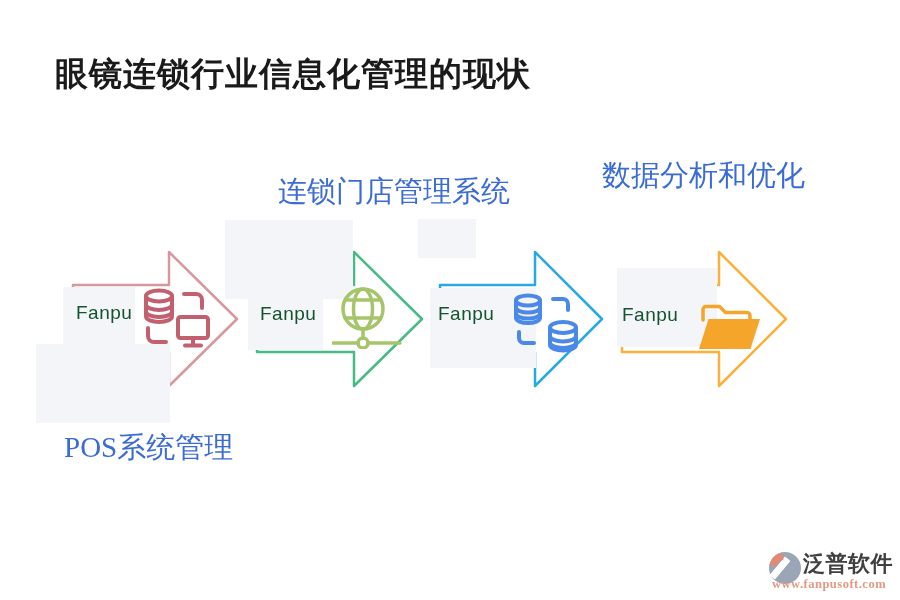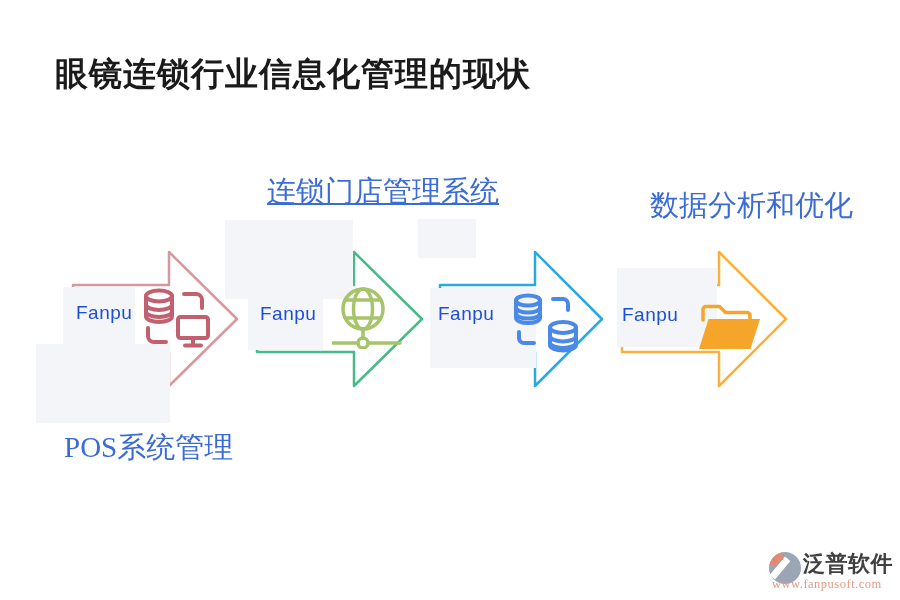--- a/index.html
+++ b/index.html
@@ -8,54 +8,54 @@
     overflow:hidden; font-family:"Liberation Serif","DejaVu Serif",serif;
   }
   .title {
     position:absolute; left:55px; top:52px;
     font-size:33px; font-weight:bold; color:#1a1a1a; letter-spacing:1px;
     white-space:nowrap;
   }
   .lbl {
     position:absolute; color:#3b6bd5; font-size:29px; white-space:nowrap;
   }
-  .lbl-top-left    { left:267px; top:172px;text-decoration:underline; }
-  .lbl-top-right   { left:602px; top:186px;margin-left:48px; }
+  .lbl-top-left    { left:278px; top:172px; }
+  .lbl-top-right   { left:602px; top:156px; }
   .lbl-bottom-left { left:64px;  top:428px; }
   .lbl-bottom-right{ left:435px; top:428px; }
   .arrow-layer { position:absolute; left:0; top:0; z-index:1; }
   .gbox { position:absolute; background:#f4f5f8; z-index:2; }
   .gbox-1a { left:63px;  top:287px; width:72px;  height:57px; }
   .gbox-1b { left:36px;  top:344px; width:134px; height:79px; }
   .gbox-2a { left:225px; top:220px; width:128px; height:79px; }
   .gbox-2b { left:248px; top:299px; width:75px;  height:51px; }
   .gbox-3a { left:418px; top:219px; width:58px;  height:39px; }
   .gbox-3b { left:430px; top:288px; width:106px; height:80px; }
   .gbox-4  { left:617px; top:268px; width:100px; height:79px; }
   .fanpu {
     position:absolute; z-index:3; font-family:"Liberation Sans","DejaVu Sans",sans-serif;
-    font-size:19px; color:#1d4ed8; letter-spacing:0.5px; white-space:nowrap;
+    font-size:19px; color:#14532d; letter-spacing:0.5px; white-space:nowrap;
   }
   .fanpu-1 { left:76px;  top:302px; }
   .fanpu-2 { left:260px; top:303px; }
   .fanpu-3 { left:438px; top:303px; }
   .fanpu-4 { left:622px; top:304px; }
   .aicon { position:absolute; z-index:3; }
   .aicon-1 { left:142px; top:287px; }
   .aicon-2 { left:332px; top:287px; }
   .aicon-3 { left:512px; top:292px; }
   .aicon-4 { left:698px; top:300px; }
   .logo { position:absolute; left:766px; top:548px; width:132px; height:48px; z-index:3; }
   .logo-mark { position:absolute; left:2px; top:3px; }
   .logo-name {
     position:absolute; left:37px; top:1px; font-size:22px; font-weight:bold;
     color:#404040; white-space:nowrap; letter-spacing:0.5px;
   }
   .logo-url {
-    position:absolute; left:6px; top:29px; font-size:12.5px; font-weight:normal;
+    position:absolute; left:6px; top:29px; font-size:12.5px; font-weight:bold;
     color:#e29a85; white-space:nowrap; letter-spacing:0.5px;text-align:right;
   }
 </style>
 </head>
 <body>
 
 <div class="canvas">
 
   <div class="title">眼镜连锁行业信息化管理的现状</div>
 

